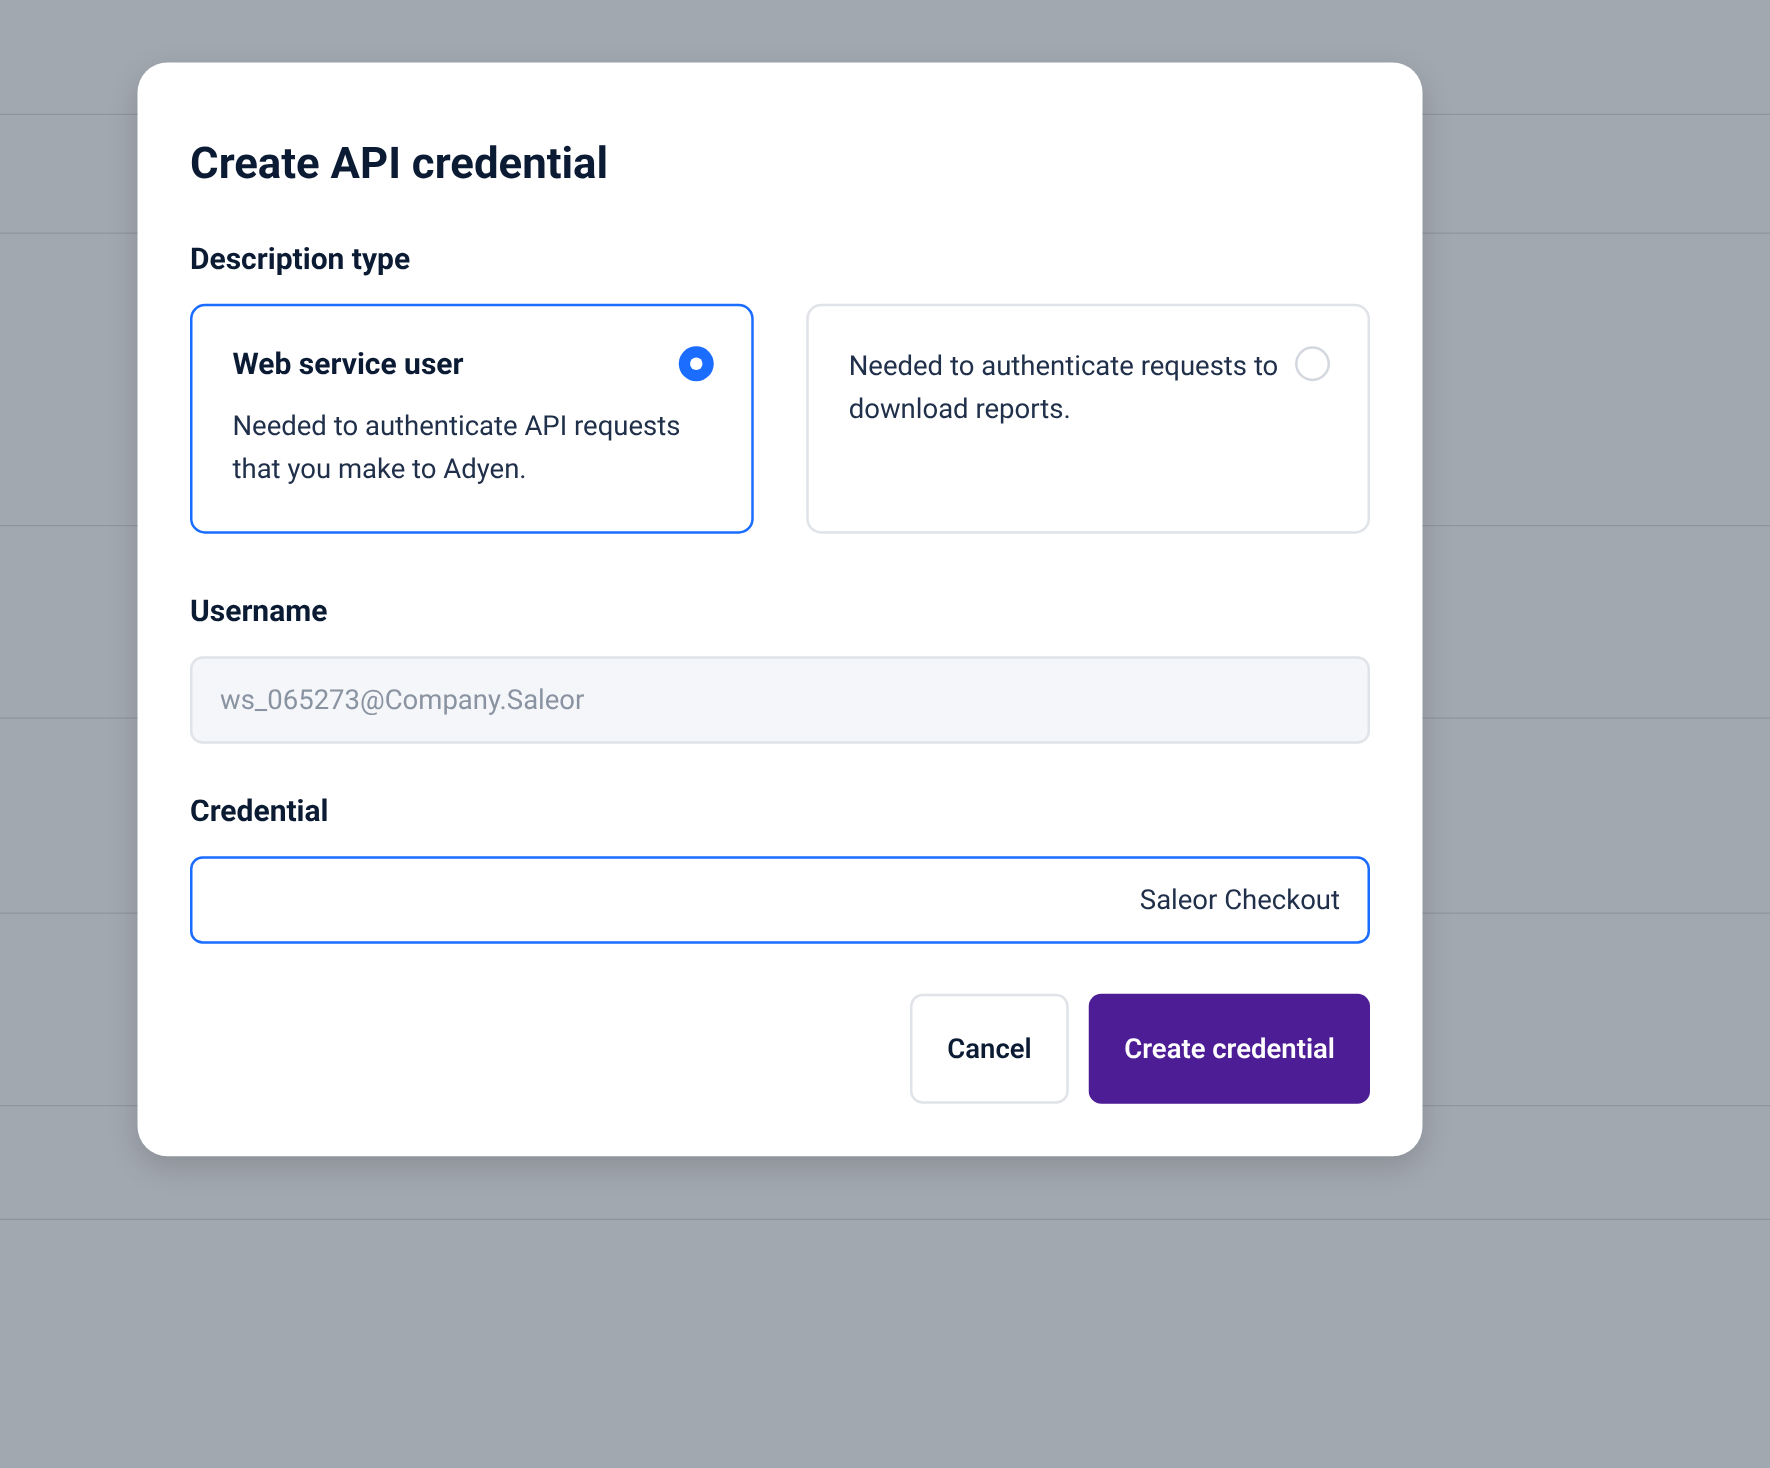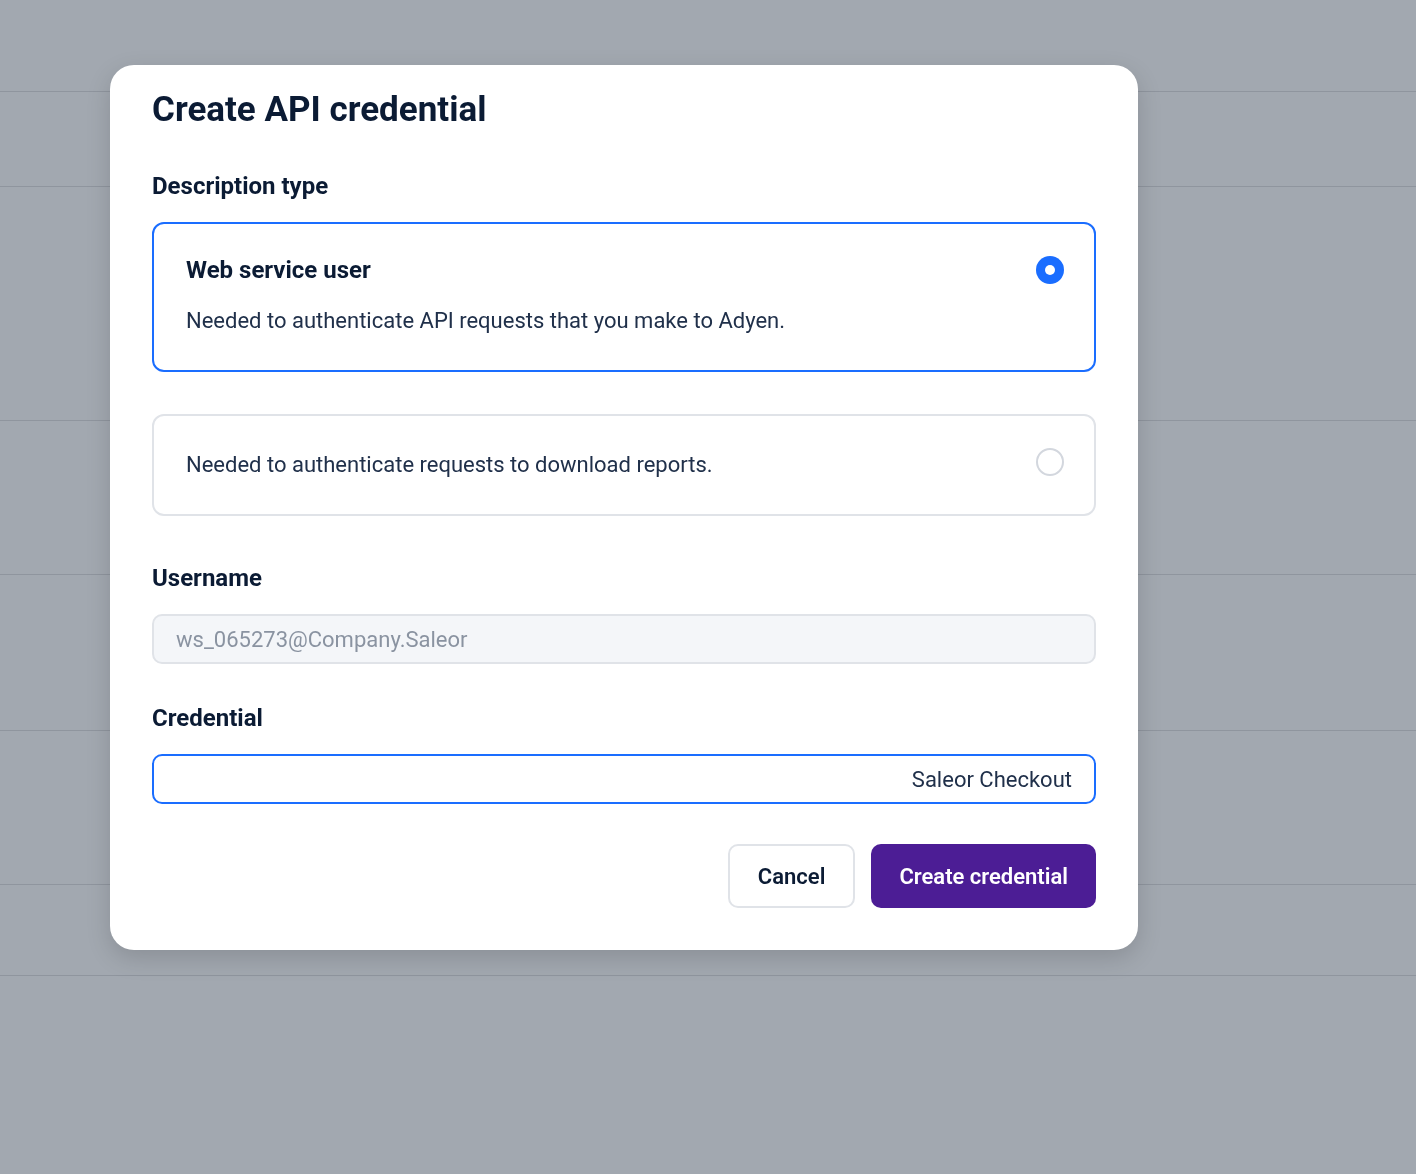--- a/index.html
+++ b/index.html
@@ -22,41 +22,39 @@
       height: 1px;
       background-color: #8f959e;
     }
     .modal {
       position: absolute;
       left: 110px;
       top: 50px;
       width: 1028px;
       background-color: #ffffff;
       border-radius: 24px;
-      padding: 24px 42px 42px 42px;
+      padding: 60px 42px 42px 42px;
       box-shadow: 0 8px 24px rgba(0,0,0,0.15);
-      margin-top: 15px;
     }
     .modal-title {
       font-size: 35px;
       font-weight: 700;
       color: #0b1b34;
       margin-bottom: 42px;
     }
     .section-label {
       font-size: 24px;
       font-weight: 700;
       color: #0b1b34;
       margin-bottom: 22px;
     }
     .radio-cards {
       display: flex;
       gap: 42px;
       margin-bottom: 48px;
-      flex-direction: column;
     }
     .radio-card {
       flex: 1;
       border: 2px solid #e0e3e8;
       border-radius: 12px;
       padding: 32px 32px 32px 32px;
       position: relative;
       cursor: pointer;
     }
     .radio-card.selected {
@@ -97,21 +95,21 @@
     }
     .radio-indicator.empty {
       border: 2px solid #d3d7de;
       background-color: #ffffff;
     }
     .field-group {
       margin-bottom: 40px;
     }
     .text-input {
       width: 100%;
-      height: 50px;
+      height: 70px;
       border: 2px solid #e0e3e8;
       border-radius: 10px;
       padding: 0 22px;
       font-size: 22px;
       font-family: inherit;
       color: #20304a;
       background-color: #ffffff;
     }
     .text-input.focused {
       border-color: #1a6dff;
@@ -122,21 +120,21 @@
       color: #8a93a1;
       cursor: default;
     }
     .button-row {
       display: flex;
       justify-content: flex-end;
       gap: 16px;
       margin-top: 10px;
     }
     .btn {
-      height: 64px;
+      height: 88px;
       padding: 0 28px;
       border-radius: 10px;
       font-size: 22px;
       font-weight: 600;
       font-family: inherit;
       cursor: pointer;
       display: inline-flex;
       align-items: center;
       justify-content: center;
     }

